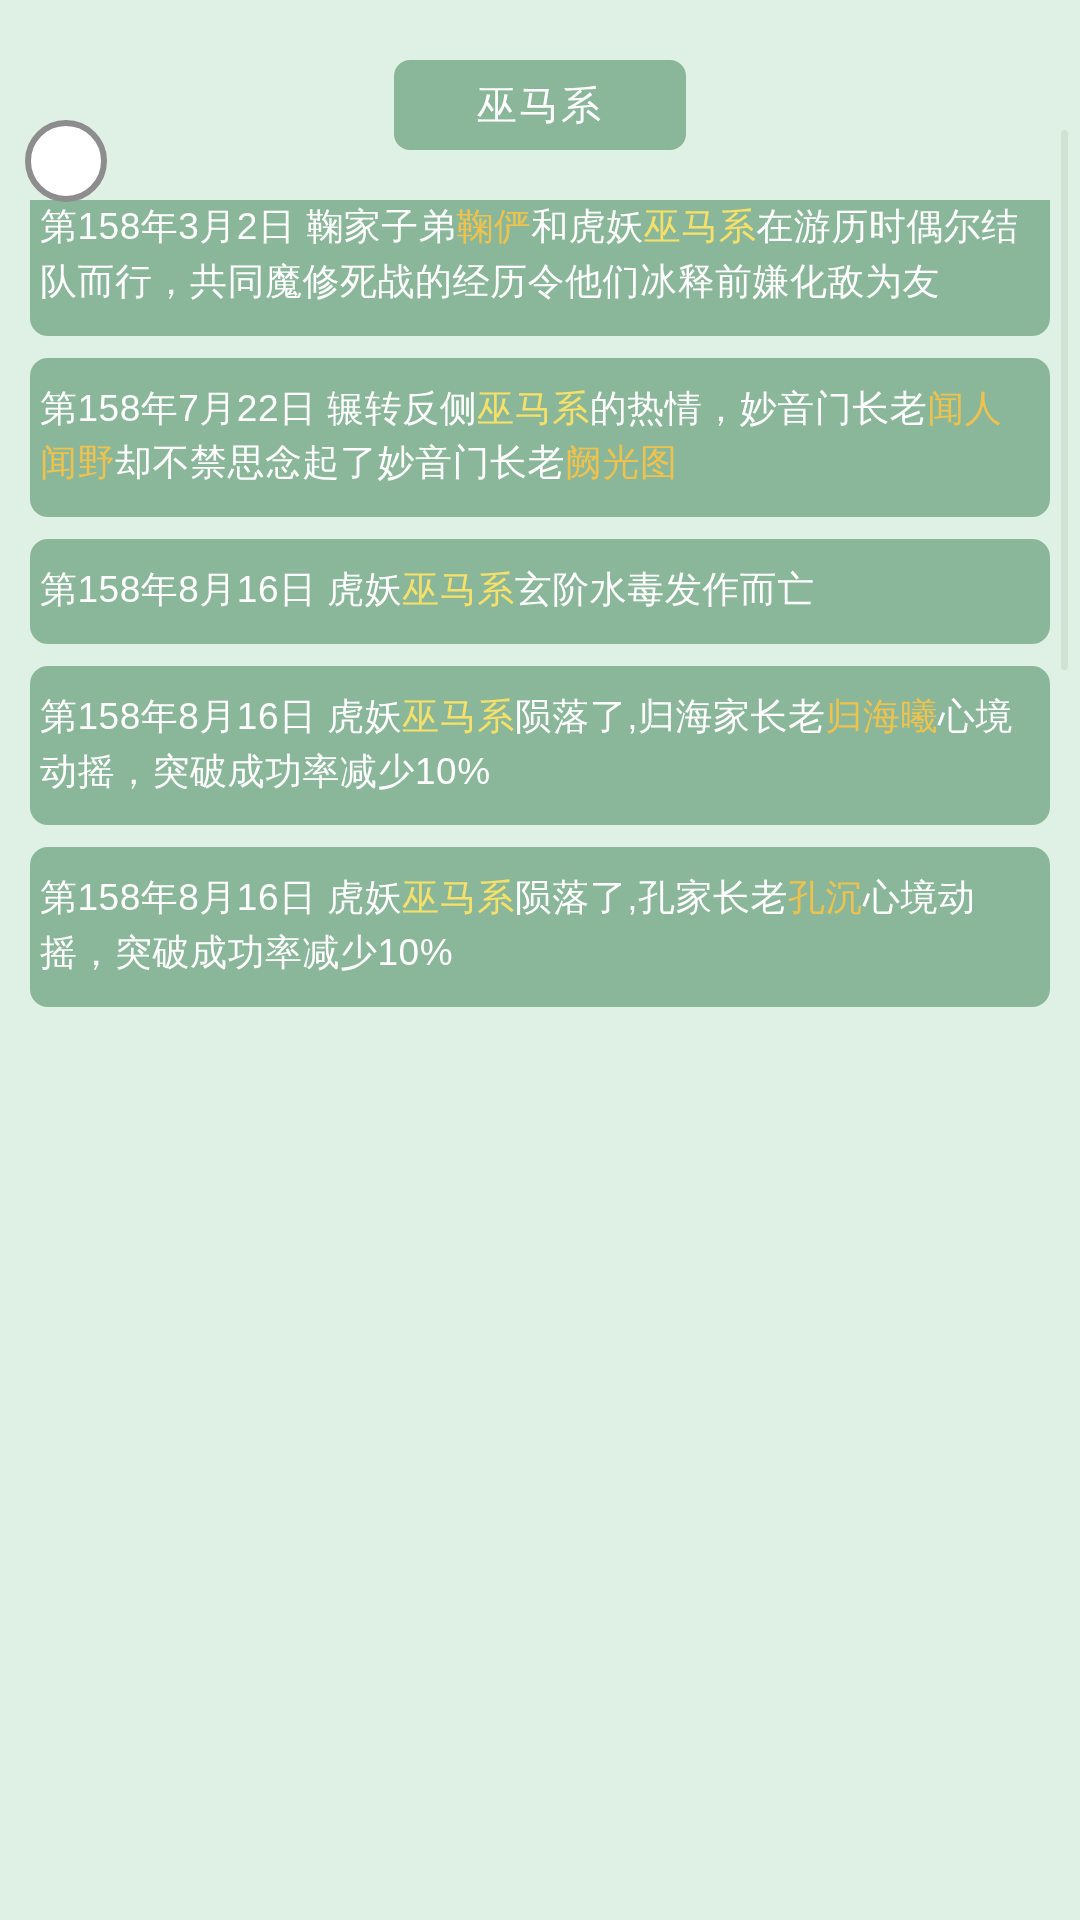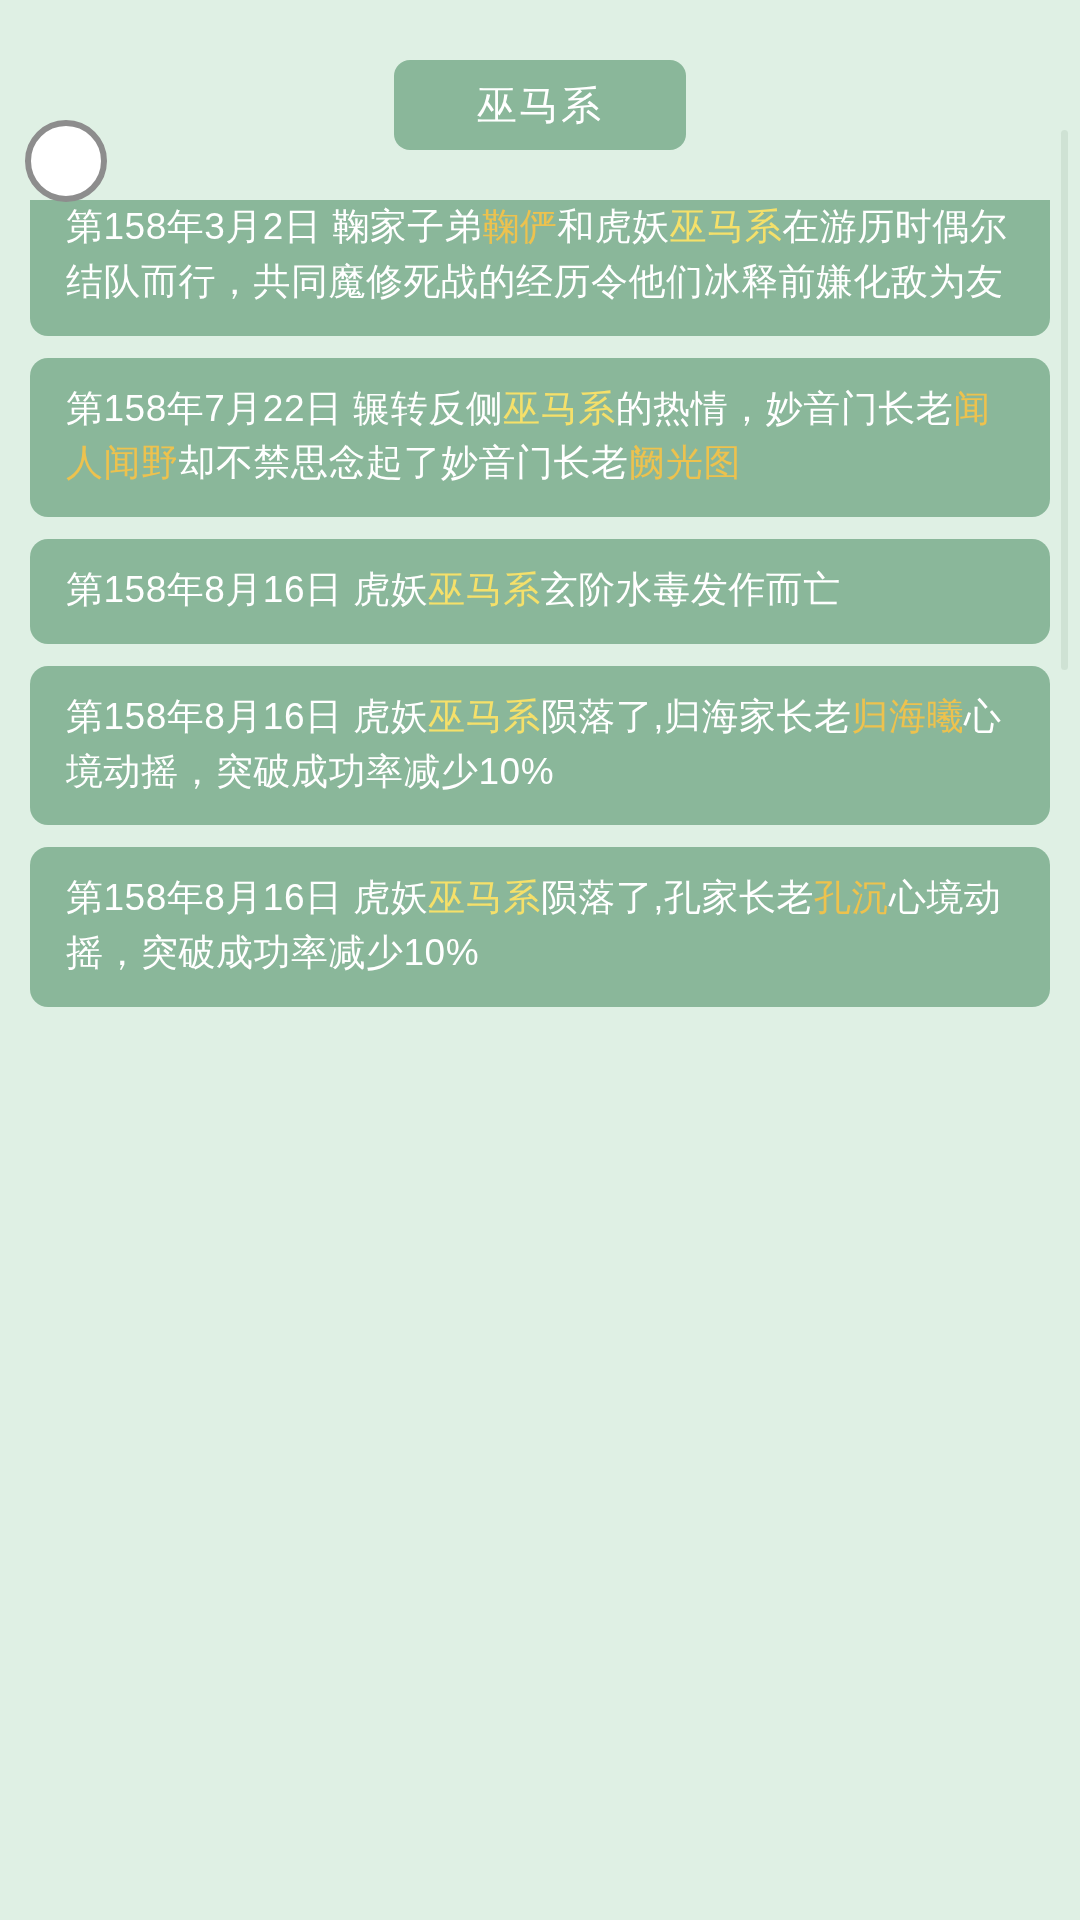--- a/index.html
+++ b/index.html
@@ -54,21 +54,21 @@
     top: 200px;
     width: 1080px;
     height: 1582px;
     overflow: hidden;
   }
   .event-card {
     position: relative;
     margin: 0 30px 22px 30px;
     background: #8ab79a;
     border-radius: 18px;
-    padding: 24px 26px 26px 36px;
+    padding: 24px 26px 26px 10px;
     box-sizing: border-box;
     color: #ffffff;
     font-size: 37px;
     line-height: 1.48;
     letter-spacing: 0.5px;
     word-break: break-all;
   }
   .event-card:first-child {
     margin-top: -24px;
   }

